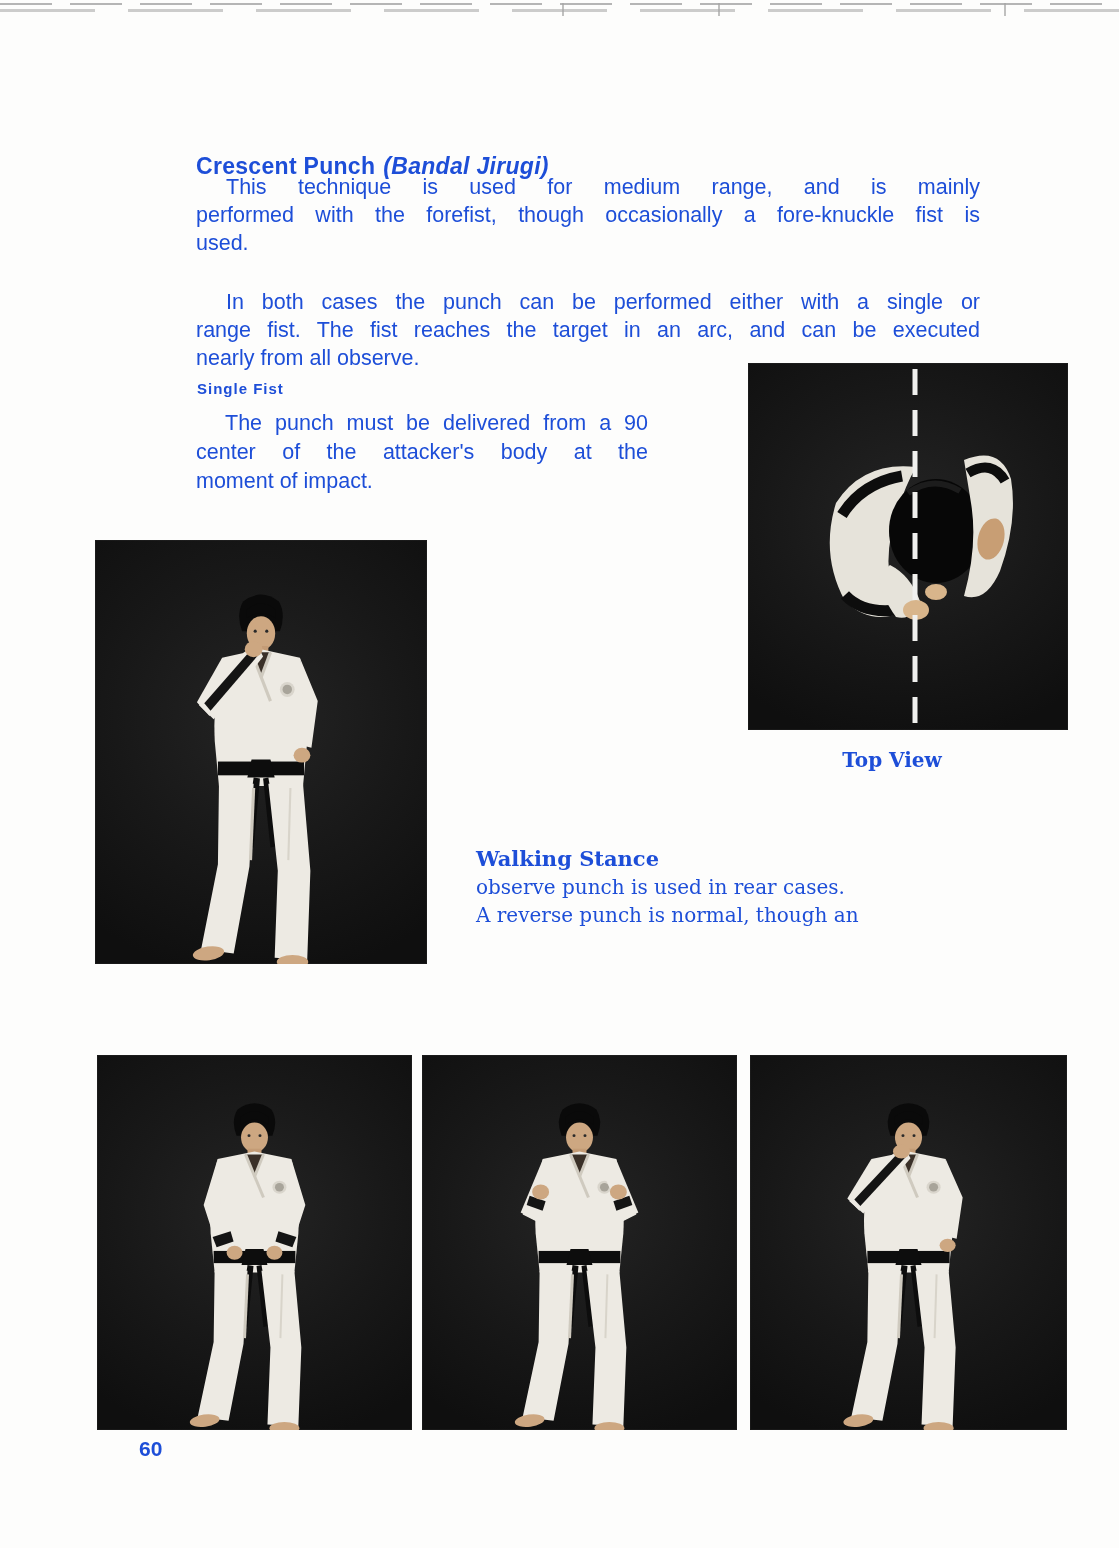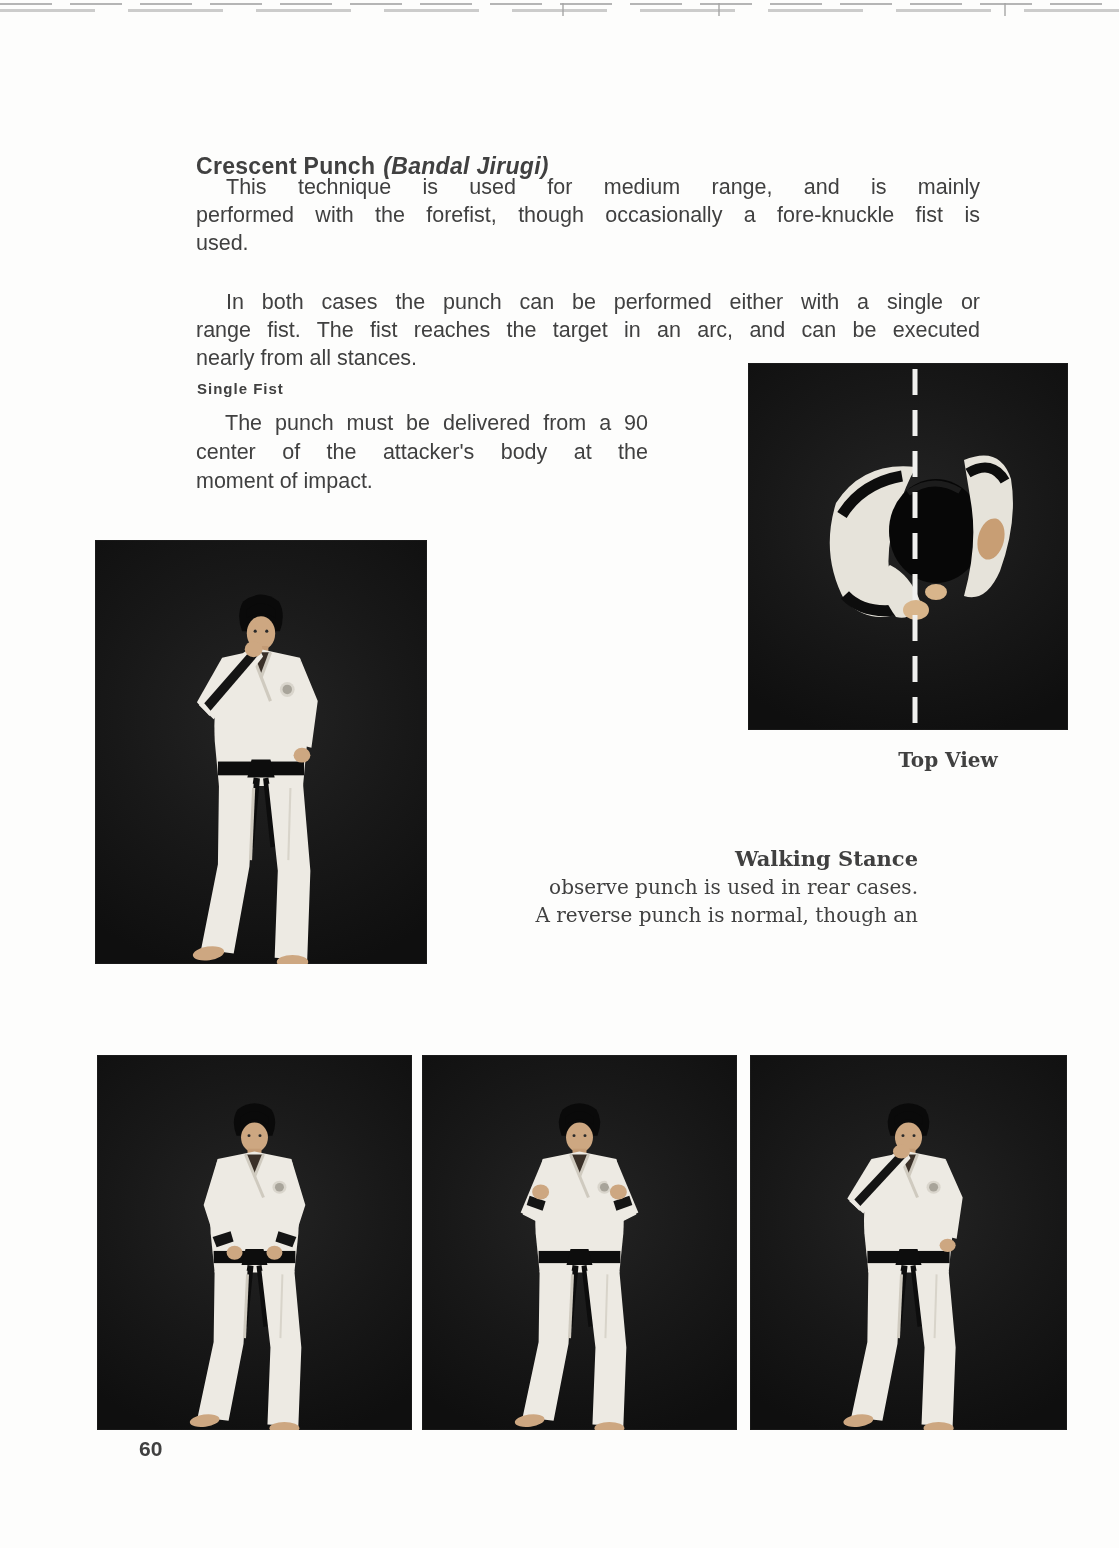--- a/index.html
+++ b/index.html
@@ -1,18 +1,18 @@
 <!DOCTYPE html>
 <html><head>
 <meta charset="utf-8">
 <style>
   html,body{margin:0;padding:0;background:#e8e8e8;}
   .page{
     position:relative;width:1119px;height:1548px;background:#fdfdfc;
-    font-family:"Liberation Sans",sans-serif;color:#404040;overflow:hidden;
+    font-family:"Liberation Sans",sans-serif;color:#1d4ed8;overflow:hidden;
     margin:0 auto;
   }
   .abs{position:absolute;}
   
   .art1{top:3px;left:0;width:100%;height:2px;
     background:repeating-linear-gradient(90deg,#b5b5b5 0 52px,transparent 52px 70px);}
   .art2{top:9px;left:0;width:100%;height:3px;opacity:.45;
     background:repeating-linear-gradient(90deg,#909090 0 95px,transparent 95px 128px);}
   .art3{top:3px;height:13px;width:2px;background:#a5a5a5;opacity:.7;}
 
@@ -24,23 +24,23 @@
   .p-wide{left:196px;width:784px;}
   .p1{top:173px;}
   .p2{top:271px;margin-top:17px;}
   .p3{left:196px;top:409px;width:452px;line-height:29px;}
   .jline{text-align:justify;text-align-last:justify;}
   .jlast{text-align-last:left;}
   .ind30{padding-left:30px;}
   .ind29{padding-left:29px;}
 
   .serif{font-family:"DejaVu Serif",serif;}
-  .ws-block{left:498px;top:845px;width:420px;font-size:20px;line-height:28px;text-align:right;}
+  .ws-block{left:476px;top:845px;width:420px;font-size:20px;line-height:28px;}
   .ws-title{font-weight:bold;font-size:21px;}
-  .caption-tv{left:788px;top:748px;width:320px;text-align:center;font-weight:bold;font-size:20px;}
+  .caption-tv{left:732px;top:748px;width:320px;text-align:center;font-weight:bold;font-size:20px;}
 
   .pagenum{left:139px;top:1437px;font-size:21px;font-weight:bold;}
 
   .photo{
     background:radial-gradient(ellipse 80% 62% at 50% 42%, #242424 0%, #181818 55%, #0f0f0f 100%);
     overflow:hidden;box-shadow:inset 0 0 0 1px rgba(255,255,255,0.04);
   }
   .photo svg{position:absolute;left:0;top:0;width:100%;height:100%;}
   .ph-topview{left:748px;top:363px;width:320px;height:367px;}
   .ph-single{left:95px;top:540px;width:332px;height:424px;}
@@ -142,21 +142,21 @@
 
   <div class="abs para p-wide p1">
     <div class="jline ind30">This technique is used for medium range, and is mainly</div>
     <div class="jline">performed with the forefist, though occasionally a fore-knuckle fist is</div>
     <div class="jline jlast">used.</div>
   </div>
 
   <div class="abs para p-wide p2">
     <div class="jline ind30">In both cases the punch can be performed either with a single or</div>
     <div class="jline">range fist. The fist reaches the target in an arc, and can be executed</div>
-    <div class="jline jlast">nearly from all stances.</div>
+    <div class="jline jlast">nearly from all observe.</div>
   </div>
 
   <div class="abs h-sub">Single Fist</div>
 
   <div class="abs para p3">
     <div class="jline ind29">The punch must be delivered from a 90</div>
     <div class="jline">center of the attacker's body at the</div>
     <div class="jline jlast">moment of impact.</div>
   </div>
 

